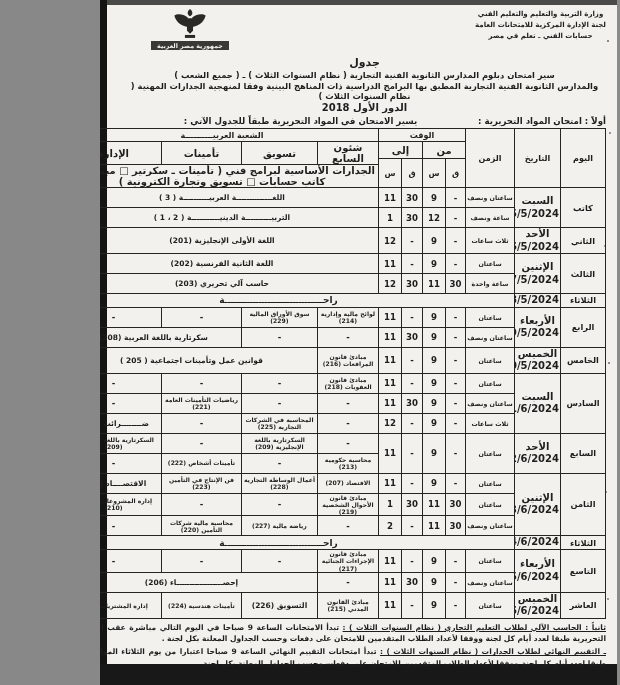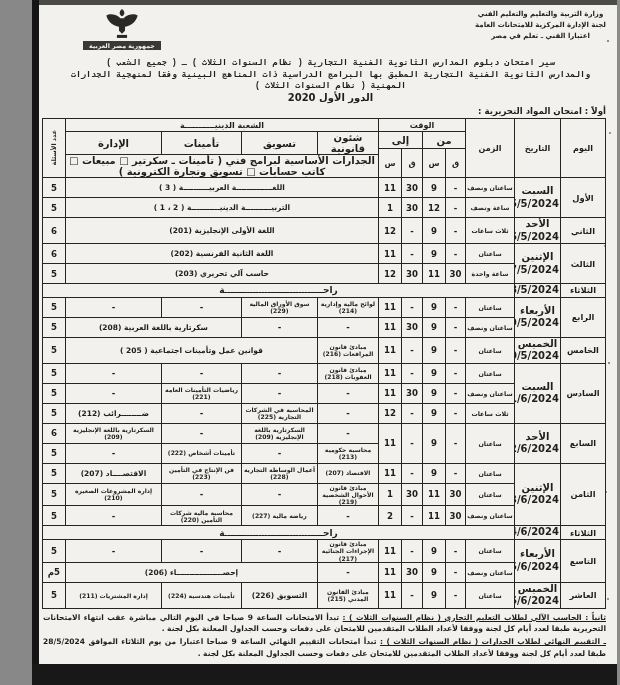--- a/index.html
+++ b/index.html
@@ -1,34 +1,34 @@
 <!DOCTYPE html>
 <html lang="ar" dir="rtl"><head>
 <meta charset="utf-8">
 <style>
   html,body{margin:0;padding:0;background:#888;}
-  .page{width:588px;height:685px;position:relative;background:#f2f1ed;
+  .page{width:520px;height:685px;position:relative;background:#f2f1ed;
         font-family:"DejaVu Sans",sans-serif;direction:rtl;overflow:hidden;color:#1f1e1c;}
   .bar-top{position:absolute;top:0;left:0;width:620px;height:5px;background:#4a4a48;}
   .bar-left{position:absolute;top:0;left:0;width:7px;height:685px;background:#141414;}
   .bar-bottom{position:absolute;bottom:0;left:0;width:620px;height:21px;background:#181818;}
   .bar-right{position:absolute;top:0;right:0;width:3px;height:685px;background:#8a8a88;}
   .speckles{position:absolute;top:40px;right:11px;width:2px;height:2px;background:#8b8b89;
         box-shadow:2px 92px 0 #999,-3px 205px 0 #9a9a98,1px 322px 0 #8e8e8c,-2px 451px 0 #969694,0 558px 0 #9a9a98;}
   .content{position:absolute;top:6px;left:23px;right:14px;}
 
   .letterhead{display:flex;justify-content:space-between;align-items:flex-start;height:50px;}
   .ministry{text-align:center;font-size:7px;font-weight:bold;line-height:1.55;padding-top:3px;}
   .emblem{width:78px;text-align:center;margin-left:28px;padding-top:2px;}
   .emblem svg{display:block;margin:0 auto;}
   .emblem-caption{font-size:6.3px;font-weight:bold;background:#3a3936;color:#f2f1ed;padding:1px 2px;margin-top:1px;}
 
   .titles{text-align:center;margin-top:0;}
   .t-main{font-size:11px;font-weight:bold;}
-  .t-sub{font-size:8.4px;font-weight:bold;margin-top:1px;font-family:Liberation Mono, monospace;}
+  .t-sub{font-size:8.4px;font-weight:bold;margin-top:1px;}
   .t-session{font-size:10px;font-weight:bold;margin-top:1px;}
 
   .intro{display:flex;font-size:8.6px;font-weight:bold;margin:3px 0 2px;}
   .intro .i-right{white-space:nowrap;}
   .intro .i-center{flex:1;text-align:center;}
 
   table{width:563px;border-collapse:collapse;table-layout:fixed;direction:rtl;}
   th,td{border:1px solid #26251f;padding:0 1px;text-align:center;vertical-align:middle;overflow:hidden;}
   thead th{font-weight:bold;}
   .h1 th{font-size:8px;height:12px;}
@@ -62,44 +62,46 @@
   <div class="bar-bottom"></div>
   <div class="bar-right"></div>
   <div class="speckles"></div>
 
   <div class="content">
 
     <div class="letterhead">
       <div class="ministry">
         <div>وزارة التربية والتعليم والتعليم الفني</div>
         <div>لجنة الإدارة المركزية للامتحانات العامة</div>
-        <div>اعتبارا الفني ـ تعلم في مصر</div>
+        <div>حسابات الفني ـ تعلم في مصر</div>
       </div>
       <div class="emblem">
         <span>
           <svg width="34" height="32" viewBox="0 0 36 34" fill="#2a2926" xmlns="http://www.w3.org/2000/svg">
             <path d="M18 1c1.6 1.2 2.5 2.7 2.5 4.2 0 1.4-.9 2.7-2.5 3.6-1.6-.9-2.5-2.2-2.5-3.6C15.5 3.7 16.4 2.2 18 1z"></path>
             <path d="M15.6 10C10.6 6 4.4 6 1.4 8c1 5.2 5.2 10.4 14.2 12.3z"></path>
             <path d="M20.4 10c5-4 11.2-4 14.2-2-1 5.2-5.2 10.4-14.2 12.3z"></path>
             <path d="M14.8 10.8h6.4v13.4l-3.2 3.2-3.2-3.2z"></path>
             <rect x="12.6" y="28.6" width="10.8" height="3.2"></rect>
           </svg>
         </span>
         <div class="emblem-caption">جمهورية مصر العربية</div>
       </div>
     </div>
 
     <div class="titles">
+      <div class="t-main">جدول</div>
       <div class="t-sub">سير امتحان دبلوم المدارس الثانوية الفنية التجارية ( نظام السنوات الثلاث ) ـ ( جميع الشعب )</div>
       <div class="t-sub">والمدارس الثانوية الفنية التجارية المطبق بها البرامج الدراسية ذات المناهج البينية وفقا لمنهجية الجدارات المهنية ( نظام السنوات الثلاث )</div>
-      <div class="t-session">الدور الأول 2020</div>
+      <div class="t-session">الدور الأول 2018</div>
     </div>
 
     <div class="intro">
       <span class="i-right">أولاً : امتحان المواد التحريرية :</span>
+      <span class="i-center">يسير الامتحان في المواد التحريرية طبقاً للجدول الآتي :</span>
     </div>
 
     <table>
       <colgroup>
         <col style="width:45px">
           <col style="width:46px">
           <col style="width:49px">
         <col style="width:20px">
           <col style="width:23px">
           <col style="width:21px">
@@ -109,46 +111,46 @@
           <col style="width:80px">
           <col style="width:96px">
         <col style="width:23px">
       </colgroup>
       <thead>
         <tr class="h1">
           <th rowspan="4">اليوم</th>
           <th rowspan="4">التاريخ</th>
           <th rowspan="4">الزمن</th>
           <th colspan="4">الوقت</th>
-          <th colspan="4">الشعبة الدينيـــــــــــة</th>
+          <th colspan="4">الشعبة العربيــــــــــة</th>
           <th rowspan="4" class="rot-cell">
             <div class="rot">عدد الأسئلة</div>
           </th>
         </tr>
         <tr class="h2">
           <th colspan="2">من</th>
           <th colspan="2">إلى</th>
-          <th rowspan="2">شئون قانونية</th>
+          <th rowspan="2">شئون السابع</th>
           <th rowspan="2">تسويق</th>
           <th rowspan="2">تأمينات</th>
           <th rowspan="2">الإدارة</th>
         </tr>
         <tr class="h3">
           <th rowspan="2">ق</th>
           <th rowspan="2">س</th>
           <th rowspan="2">ق</th>
           <th rowspan="2">س</th>
         </tr>
         <tr class="h4">
           <th colspan="4" class="progs">الجدارات الأساسية لبرامج فني ( تأمينات ـ سكرتير □ مبيعات □ كاتب حسابات □ تسويق وتجارة الكترونية )</th>
         </tr>
       </thead>
       <tbody>
           <tr>
-            <td rowspan="2" class="day">الأول</td>
+            <td rowspan="2" class="day">كاتب</td>
             <td rowspan="2" class="date">السبت<br>25/5/2024</td>
             <td class="dur">ساعتان ونصف</td>
             <td class="num">-</td>
             <td class="num">9</td>
             <td class="num">30</td>
             <td class="num">11</td>
             <td colspan="4" class="subj">اللغــــــــــــــة العربيــــــــــة ( 3 )</td>
             <td class="qn">5</td>
           </tr>
           <tr>

